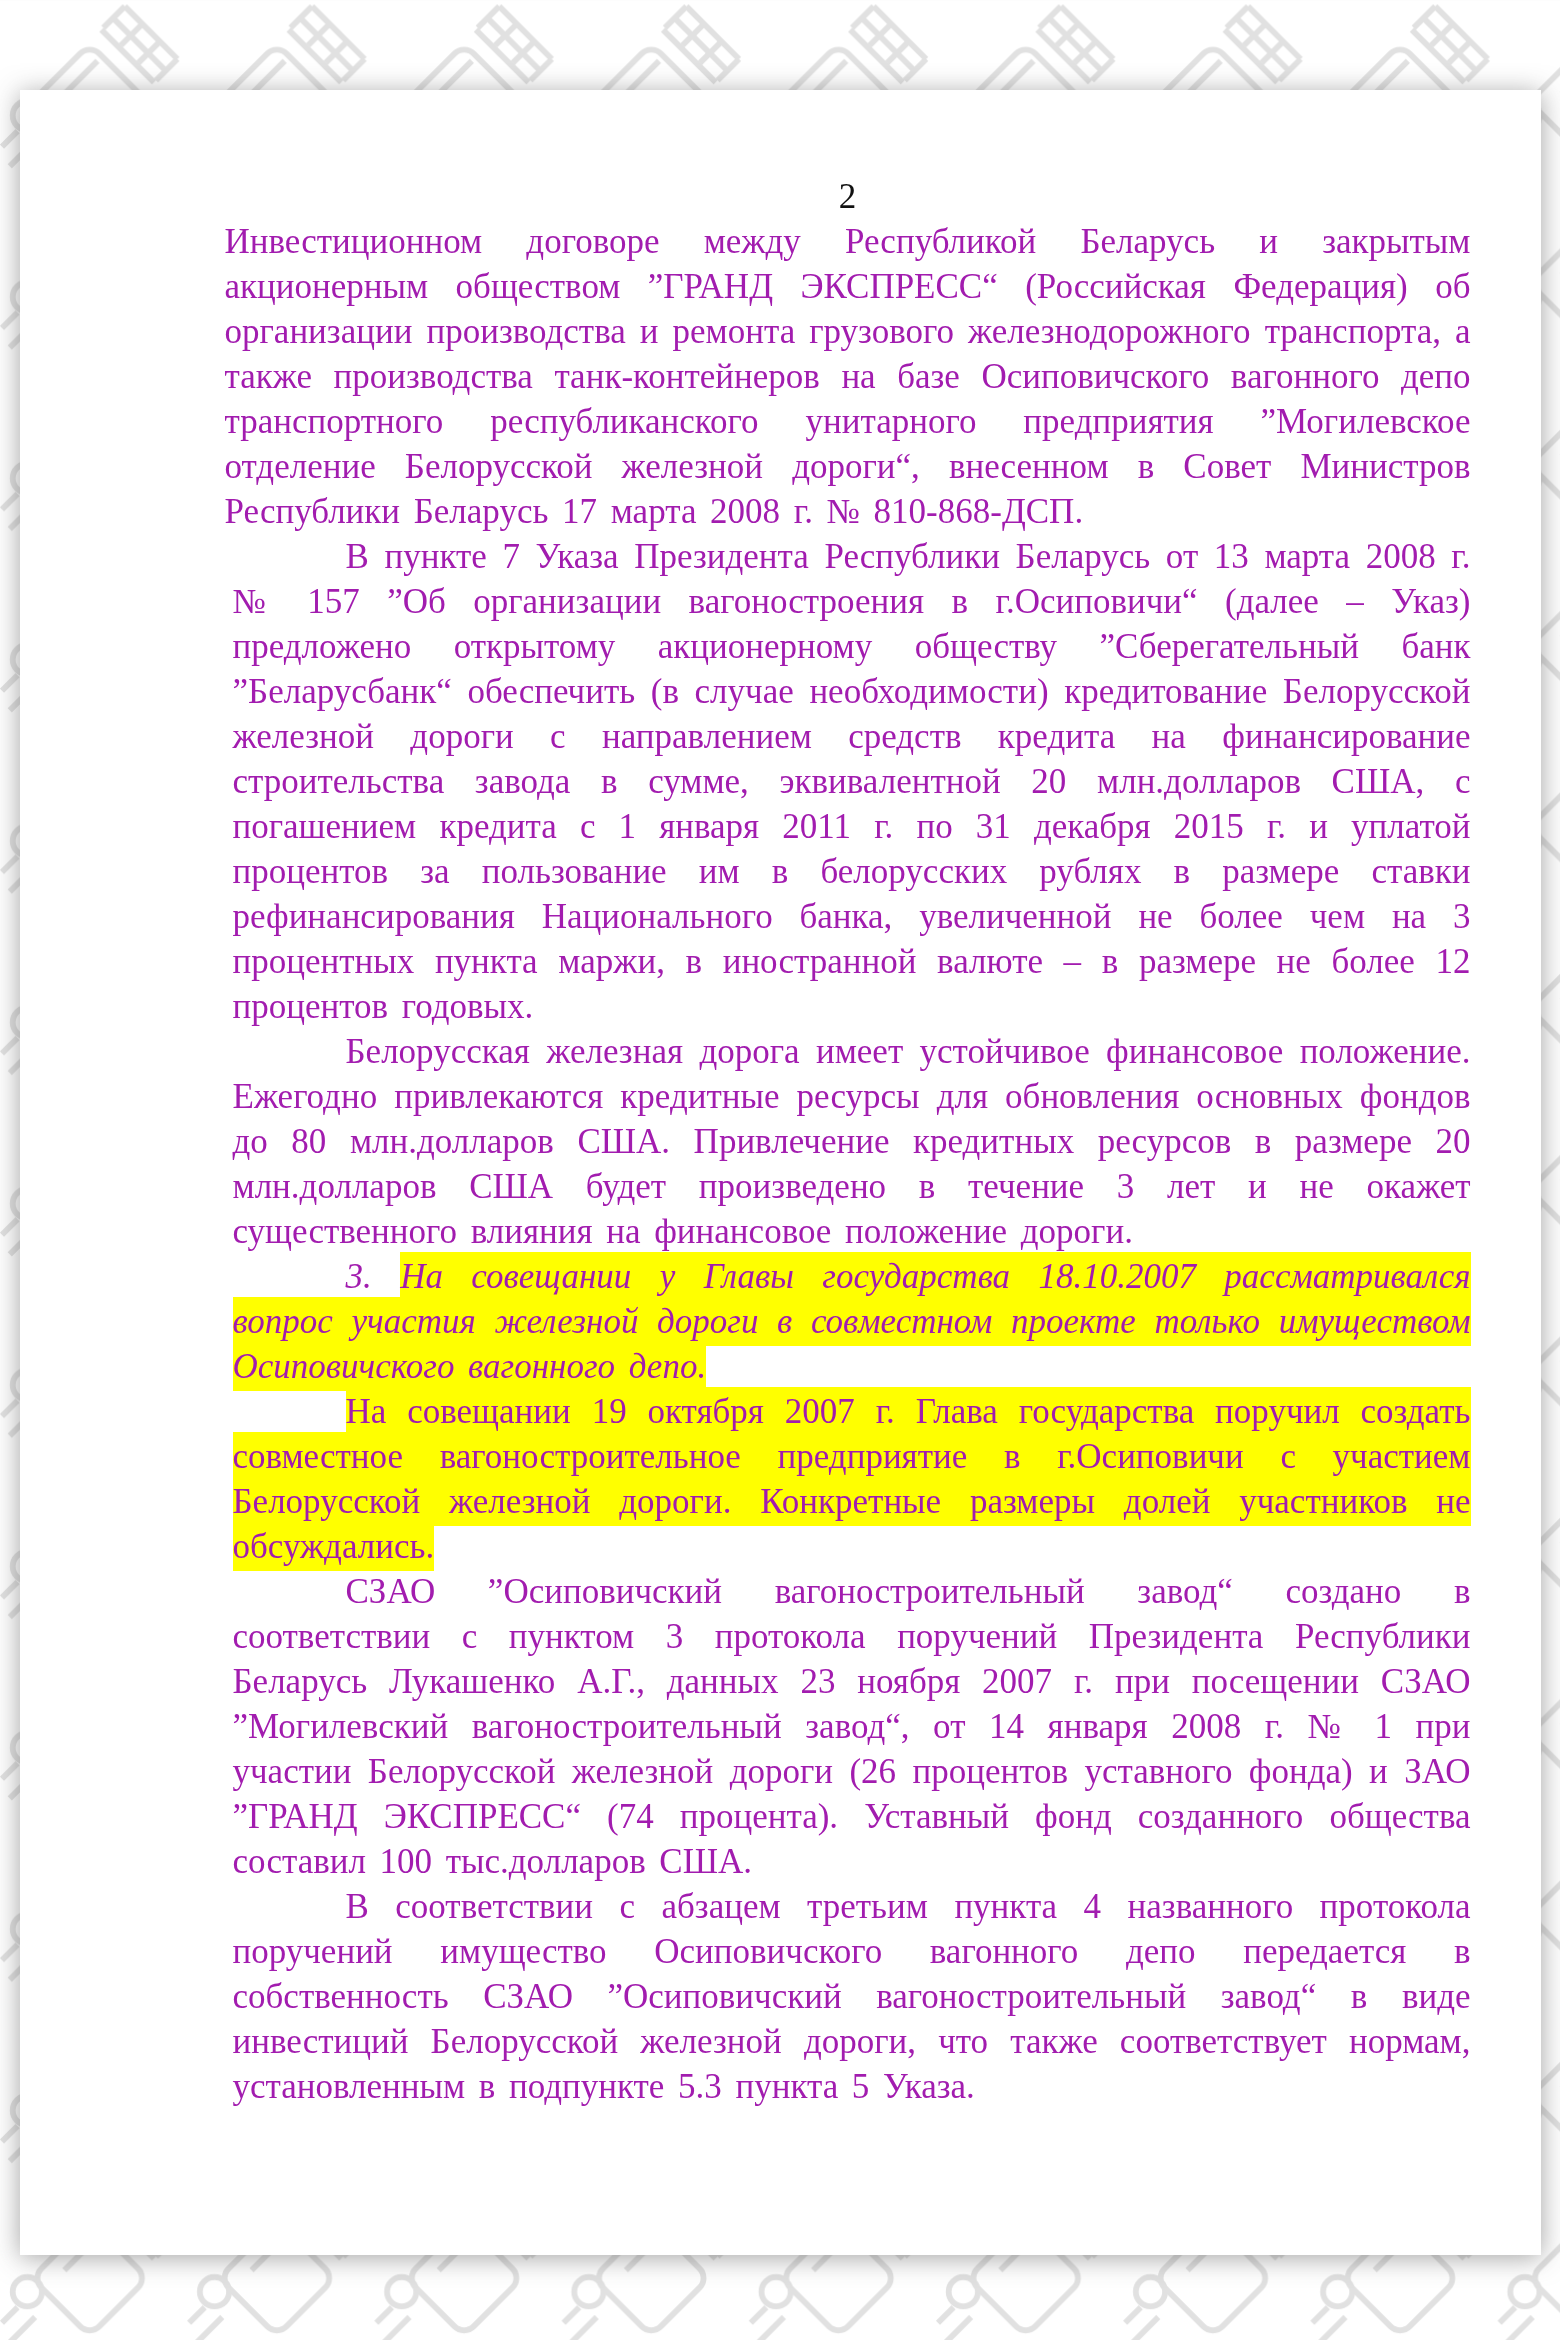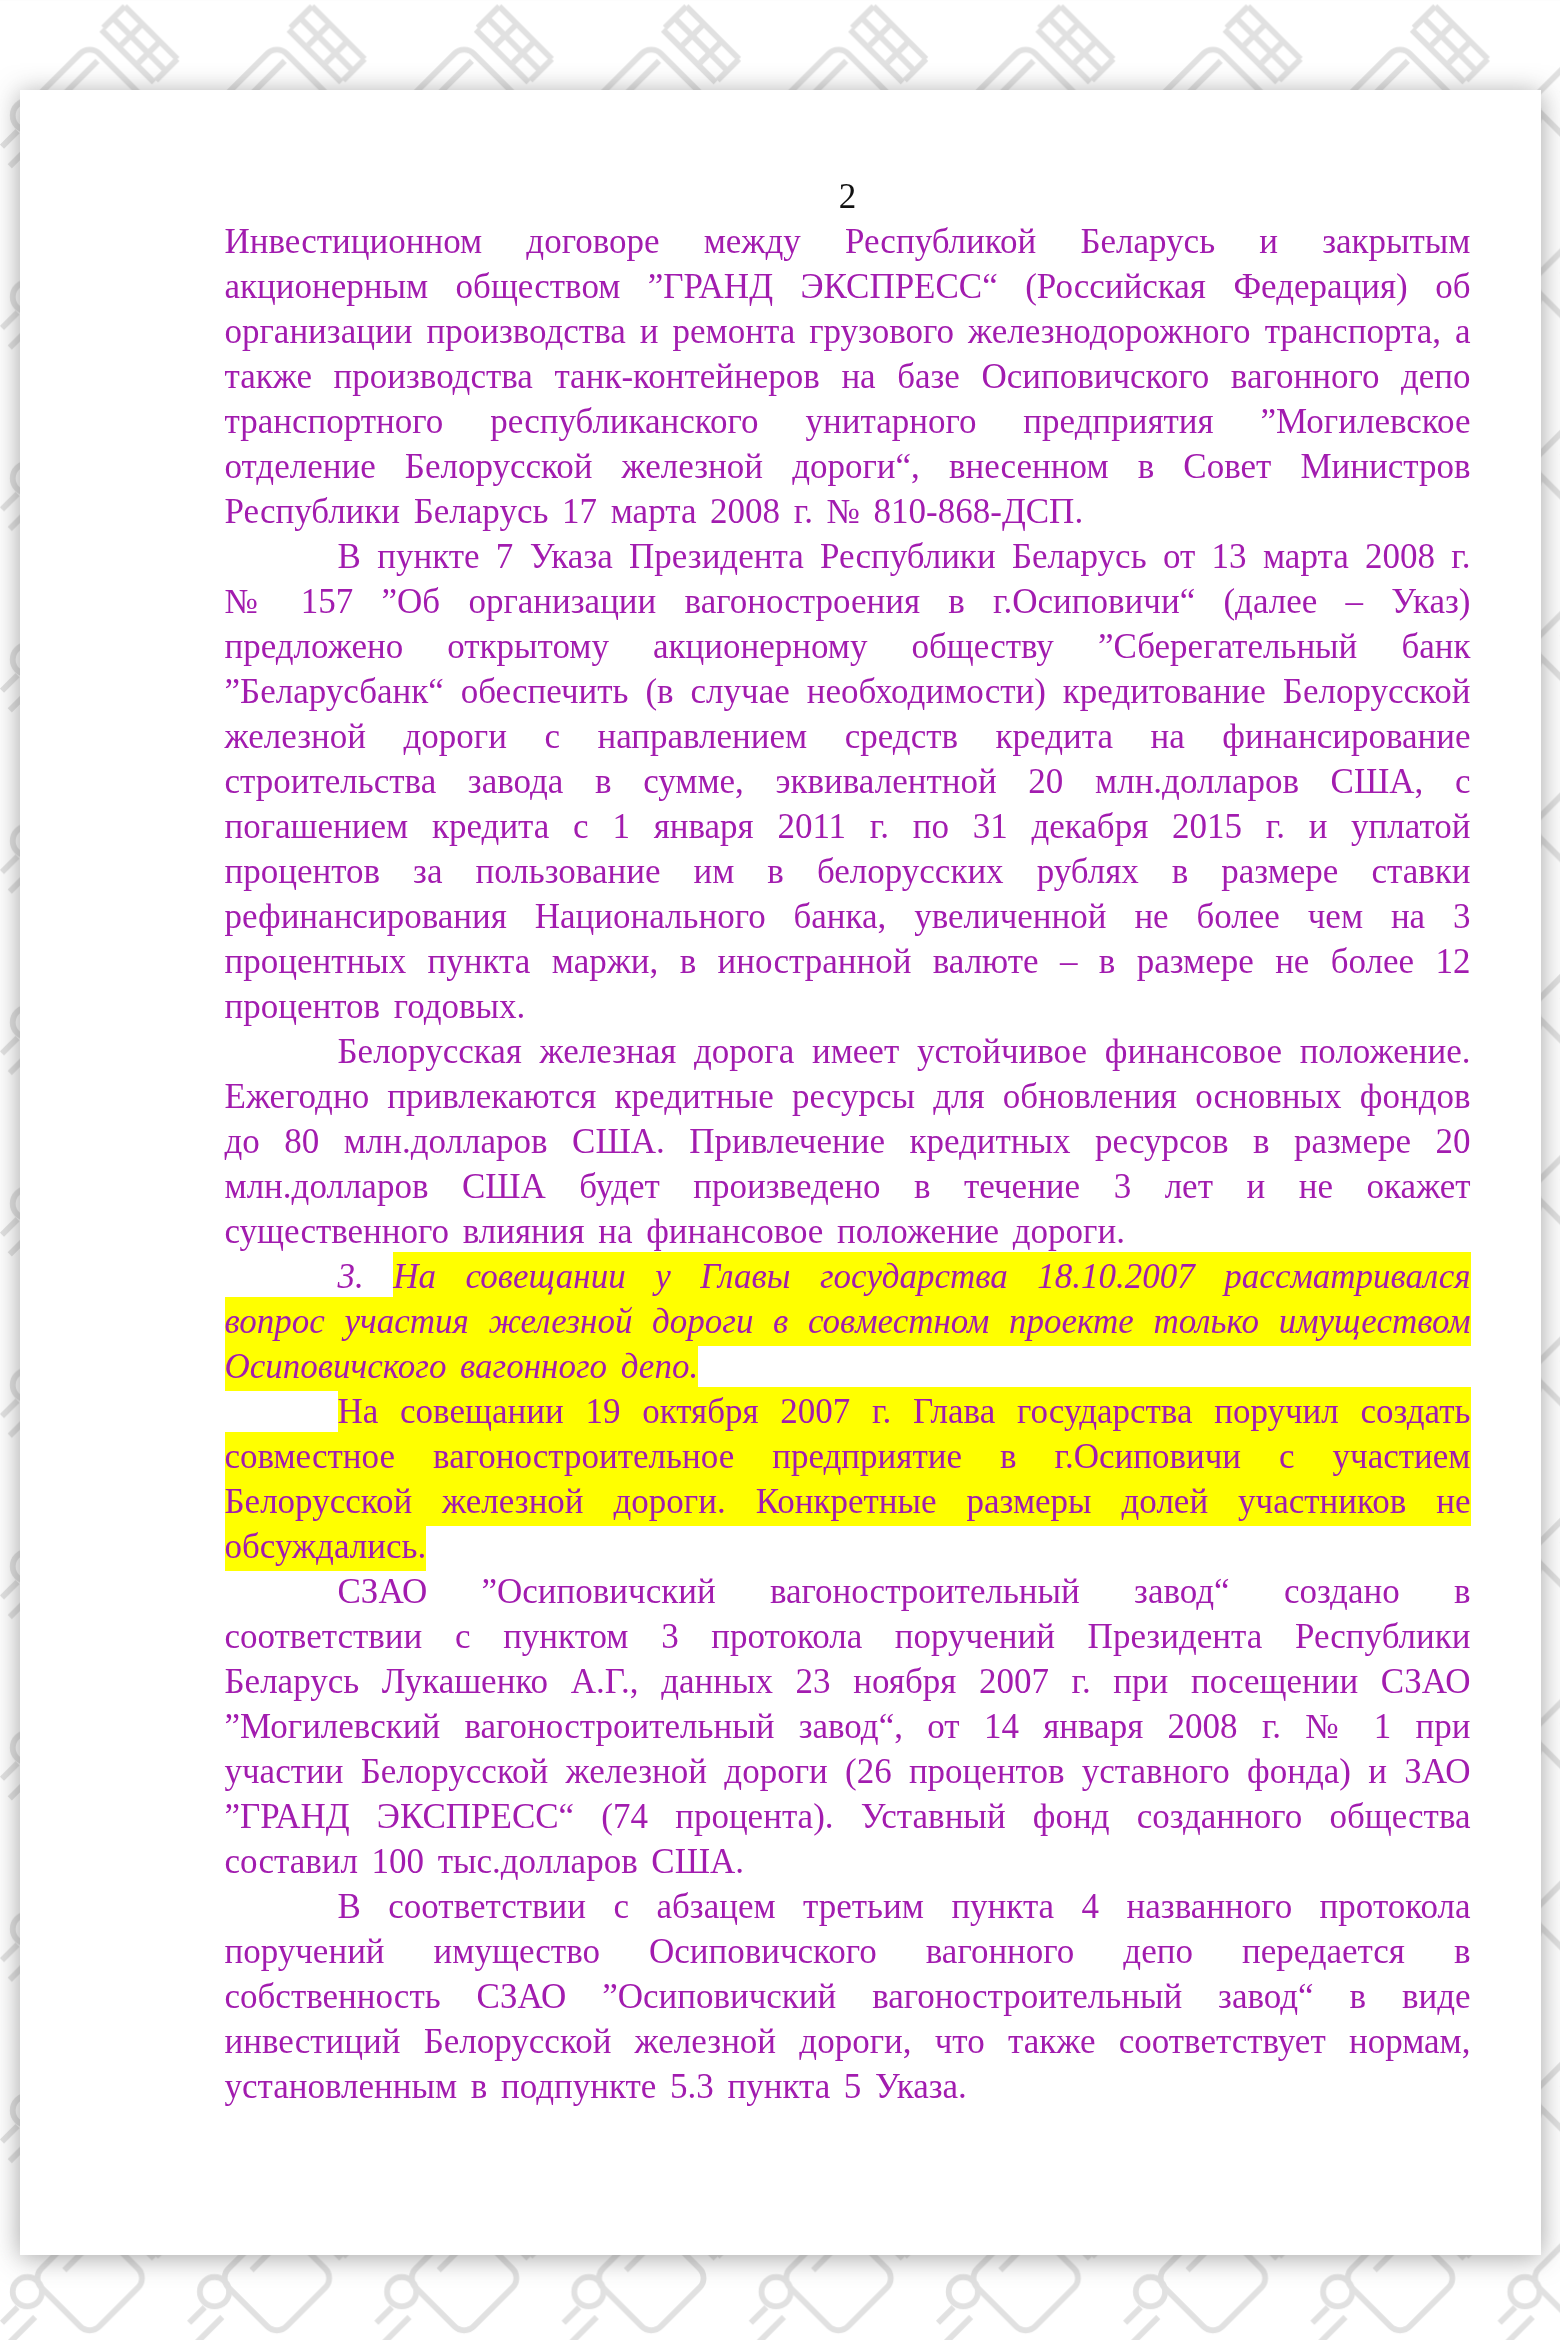--- a/index.html
+++ b/index.html
@@ -33,21 +33,21 @@
     color: #111111;
   }
   .body-text p {
     margin: 0;
     font-size: 35px;
     line-height: 45px;
     word-spacing: 4.9px;
     text-align: justify;
     color: #a21caf;
   }
-  .body-text p.indent { text-indent: 113px; }
+  .body-text p.indent { text-indent: 113px; margin-left: 8px; }
   .body-text mark {
     background: #ffff00;
     color: inherit;
     padding: 4.9px 0;
     -webkit-box-decoration-break: clone;
     box-decoration-break: clone;
   }
   .body-text p.hl-italic mark,
   .body-text p.hl-italic .prefix { font-style: italic; }
   .prefix { background: transparent; }

